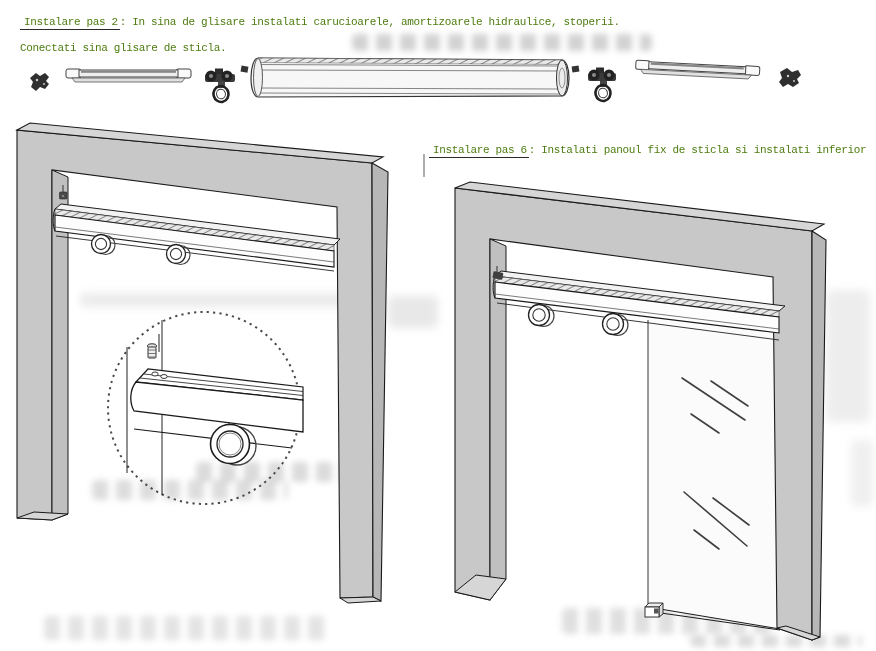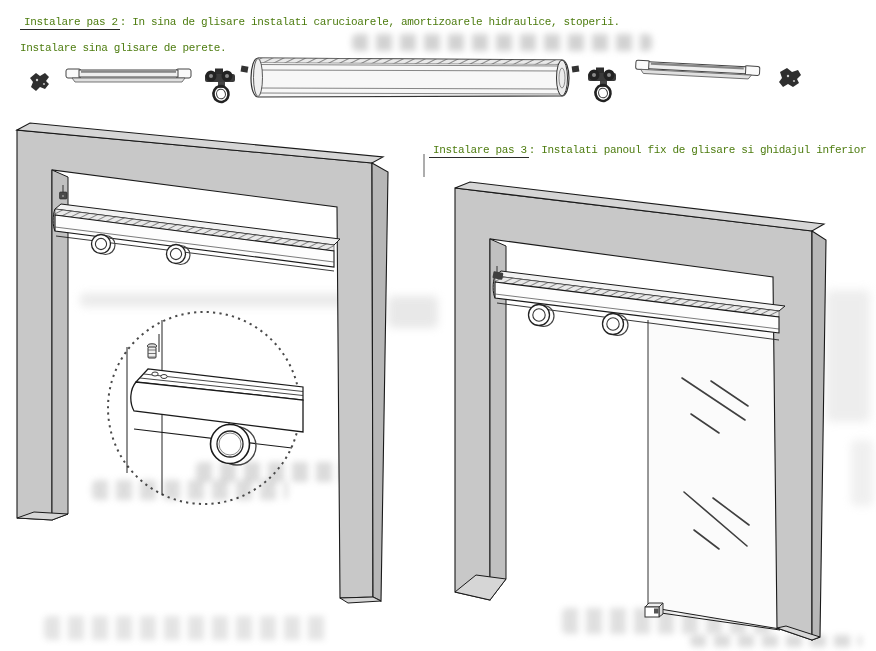--- a/index.html
+++ b/index.html
@@ -230,20 +230,20 @@
         <path d="M645,607 L649,603 L663,603 L659,607 Z" fill="#eee" stroke="#333" stroke-width="1"></path>
         <path d="M659,607 L663,603 L663,614 L659,617 Z" fill="#ddd" stroke="#333" stroke-width="1"></path>
         <rect x="645" y="607" width="14" height="10" fill="#fff" stroke="#333" stroke-width="1"></rect>
         <rect x="654" y="608.5" width="4.5" height="5" fill="#555"></rect>
       </g>
     </g>
   </svg>
 
   <div class="step" id="step2" style="left:20px;top:9px;width:720px;">
     <div class="tline"><span class="ul">Instalare pas 2</span><span>: In sina de glisare instalati carucioarele, amortizoarele hidraulice, stoperii.</span></div>
-    <div class="tline">Instalare sina glisare de perete.</div>
+    <div class="tline">Conectati sina glisare de sticla.</div>
   </div>
 
   <div class="step" id="step3" style="left:429px;top:137px;width:447px;">
-    <div class="tline"><span class="ul">Instalare pas 3</span><span>: Instalati panoul fix de glisare si ghidajul inferior</span></div>
+    <div class="tline"><span class="ul">Instalare pas 6</span><span>: Instalati panoul fix de sticla si instalati inferior</span></div>
   </div>
 
 </div>
 
 </body></html>

